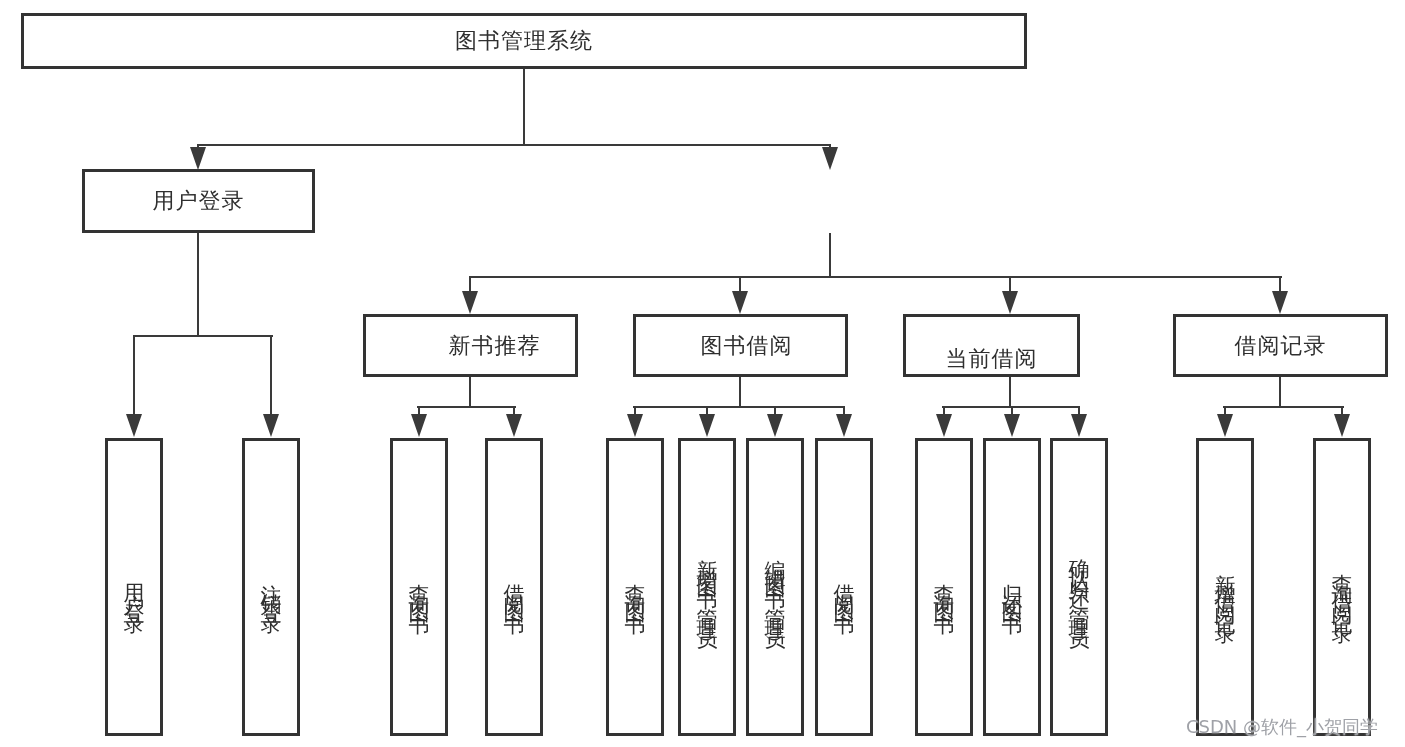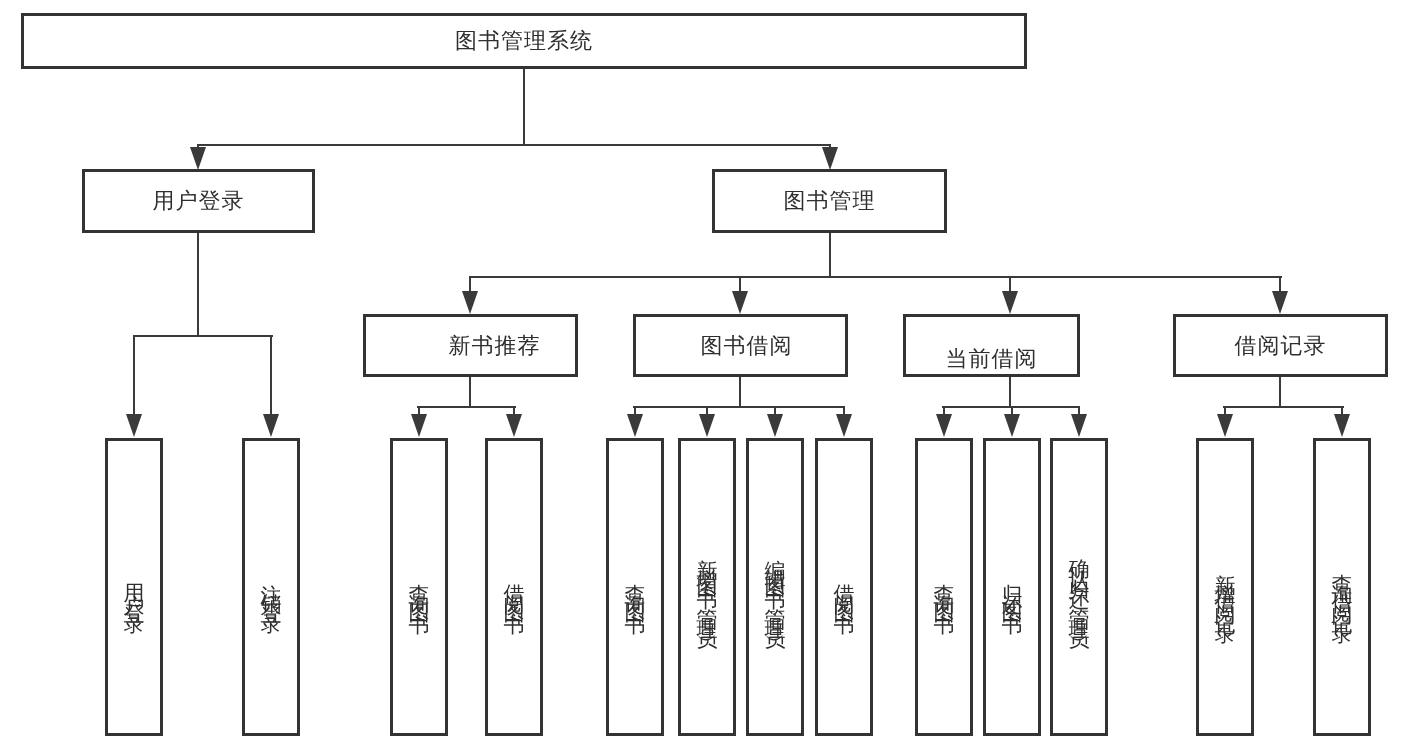--- a/index.html
+++ b/index.html
@@ -73,23 +73,20 @@
 
   <div class="vl" style="left:523px;top:69px;height:76px;"></div>
   <div class="hl" style="left:197px;top:144px;width:634px;"></div>
   <div class="vl" style="left:197px;top:144px;height:8px;"></div>
   <div class="tri" style="left:190px;top:147px;"></div>
   <div class="vl" style="left:829px;top:144px;height:8px;"></div>
   <div class="tri" style="left:822px;top:147px;"></div>
 
   <div class="box" style="left:82px;top:169px;width:233px;height:64px;">
     <span>用户登录</span>
-  </div>
-  <div class="box" style="left:712px;top:169px;width:235px;height:64px;">
-    <span>图书管理</span>
   </div>
 
   <div class="vl" style="left:197px;top:233px;height:102px;"></div>
   <div class="hl" style="left:133px;top:335px;width:140px;"></div>
   <div class="vl" style="left:133px;top:335px;height:79px;"></div>
   <div class="tri" style="left:126px;top:414px;"></div>
   <div class="vl" style="left:270px;top:335px;height:79px;"></div>
   <div class="tri" style="left:263px;top:414px;"></div>
 
   <div class="vl" style="left:829px;top:233px;height:45px;"></div>
@@ -187,14 +184,15 @@
     <span class="vtxt">确认归还（管理员）</span>
   </div>
 
   <div class="leaf" style="left:1196px;">
     <span class="vtxt">新增借阅记录</span>
   </div>
   <div class="leaf" style="left:1313px;">
     <span class="vtxt">查询借阅记录</span>
   </div>
 
+  <div class="watermark">CSDN @软件_小贺同学</div>
 
 </div>
 
 </body></html>

